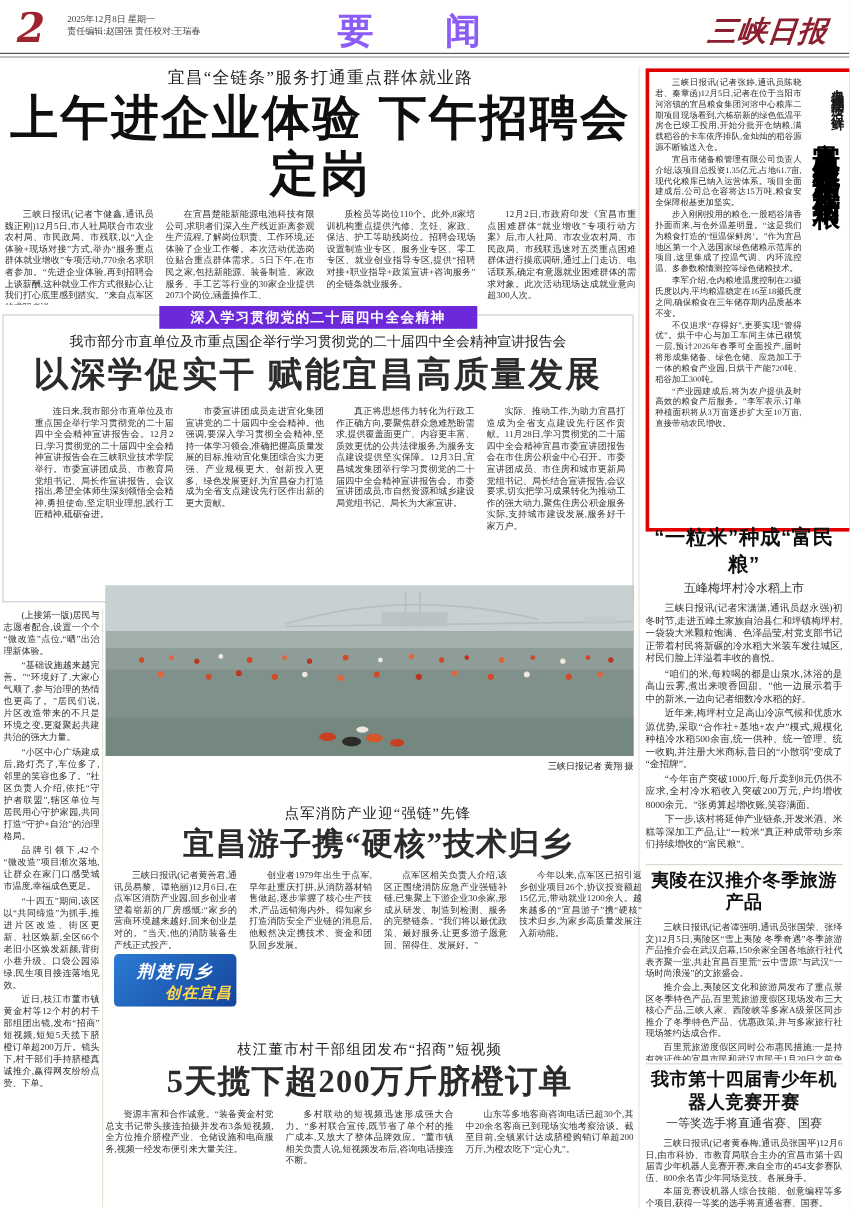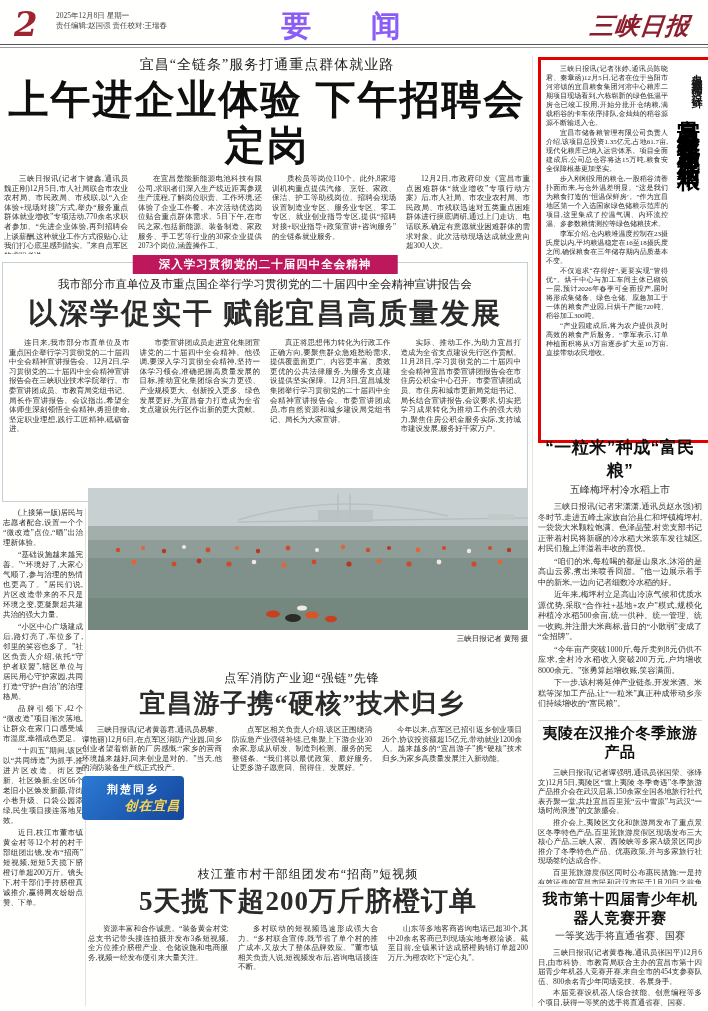--- a/index.html
+++ b/index.html
@@ -32,41 +32,41 @@
          background:#fff;padding:5px 4px 4px 5px;display:flex;overflow:hidden;}
   .grain-body{flex:1;overflow:hidden;padding-right:3px;}
   .grain-body p{font-size:7px;line-height:9px;margin-bottom:1px;}
   .grain-titles{writing-mode:vertical-rl;display:flex;align-items:flex-start;}
   .grain-kicker{font-size:11px;font-weight:bold;color:#1a1a1a;letter-spacing:2px;margin-bottom:2px;}
   .grain-head{font-size:23px;font-weight:bold;letter-spacing:3.5px;color:#000;margin-left:2px;}
   
   .study{position:absolute;left:2px;top:262px;width:526px;height:240px;border:1px solid #c6d0d9;
          padding:0 6px;box-sizing:border-box;overflow:visible;}
   .study-banner{position:absolute;left:50%;top:-8px;transform:translateX(-50%);
-         background:#be185d;color:#fff;font-family:"Liberation Sans",sans-serif;font-weight:bold;
+         background:#6d28d9;color:#fff;font-family:"Liberation Sans",sans-serif;font-weight:bold;
          font-size:11.5px;padding:2px 26px;white-space:nowrap;letter-spacing:1px;}
   .study .kicker-sm{margin-top:14px;}
   .study .headline{text-align:center;font-size:29px;line-height:34px;letter-spacing:2px;font-weight:bold;margin:4px 0 8px 0;}
-  .study-cols{height:156px;overflow:hidden;}
+  .study-cols{height:156px;overflow:hidden;margin-left:20px;}
   
   .leftcol{position:absolute;left:3px;top:508px;width:80px;height:498px;overflow:hidden;
            border-right:1px solid #e3e3df;padding-right:2px;}
   .leftcol p{font-size:7.5px;line-height:10px;}
   
   .photo{position:absolute;left:88px;top:488px;width:440px;height:142px;overflow:hidden;background:#9aa7a3;}
   .caption{position:absolute;left:88px;top:634px;width:440px;font-size:7.5px;line-height:10px;
            text-align:justify;color:#222;}
   .caption .credit{float:right;}
   
-  .returnee{position:absolute;left:82px;top:670px;width:440px;height:194px;overflow:hidden;}
+  .returnee{position:absolute;left:95px;top:670px;width:440px;height:194px;overflow:hidden;}
   .returnee .headline{text-align:center;font-size:26px;line-height:30px;letter-spacing:1px;font-weight:bold;margin:2px 0 6px 0;}
   .badge{width:102px;height:44px;margin-top:3px;border-radius:4px;
          background:linear-gradient(135deg,#2b7bd4,#15459c);color:#fff;text-align:center;
          font-family:"Liberation Sans",sans-serif;overflow:hidden;}
-  .badge .l1{font-size:11px;font-weight:bold;letter-spacing:2px;margin-top:6px;}
+  .badge .l1{font-size:14px;font-weight:bold;letter-spacing:2px;margin-top:6px;font-style:italic;}
   .badge .l2{font-size:13px;font-weight:bold;font-style:italic;color:#ffd84d;letter-spacing:1px;margin-left:39px;}
   
   .orange{position:absolute;left:88px;top:866px;width:440px;height:142px;overflow:hidden;}
   .orange .headline{text-align:center;font-size:27px;line-height:32px;letter-spacing:1px;font-weight:bold;margin:2px 0 7px 0;}
   
   .rice{position:absolute;left:538px;top:436px;width:164px;height:282px;overflow:hidden;}
   .rtitle{font-size:17px;text-align:center;letter-spacing:.5px;margin-bottom:1px;}
   .rsub{font-size:10px;text-align:center;color:#333;margin-bottom:5px;}
   .sep{position:absolute;left:538px;width:164px;border-top:1px solid #d8d8d4;}
   .yiling{position:absolute;left:538px;top:724px;width:164px;height:160px;overflow:hidden;}
@@ -225,20 +225,23 @@
     <div class="headline">宜昌游子携“硬核”技术归乡</div>
     <div class="cols">
       <div class="col">
         <p class="b7">三峡日报讯(记者黄善君,通讯员易黎、谭艳丽)12月6日,在点军区消防产业园,回乡创业者望着崭新的厂房感慨:“家乡的营商环境越来越好,回来创业是对的。”当天,他的消防装备生产线正式投产。</p>
         <div class="badge">
           <div class="l1">荆楚同乡</div>
           <div class="l2">创在宜昌</div>
         </div>
       </div>
       <div class="col">
+          <p class="b7">创业者1979年出生于点军,早年赴重庆打拼,从消防器材销售做起,逐步掌握了核心生产技术,产品远销海内外。得知家乡打造消防安全产业链的消息后,他毅然决定携技术、资金和团队回乡发展。</p>
+        </div>
+      <div class="col">
           <p class="b7">点军区相关负责人介绍,该区正围绕消防应急产业强链补链,已集聚上下游企业30余家,形成从研发、制造到检测、服务的完整链条。“我们将以最优政策、最好服务,让更多游子愿意回、留得住、发展好。”</p>
         </div>
       <div class="col">
           <p class="b7">今年以来,点军区已招引返乡创业项目26个,协议投资额超15亿元,带动就业1200余人。越来越多的“宜昌游子”携“硬核”技术归乡,为家乡高质量发展注入新动能。</p>
         </div>
     </div>
   </div>
 
   <div class="orange">
     <div class="kicker" style="font-size:12px">枝江董市村干部组团发布“招商”短视频</div>

